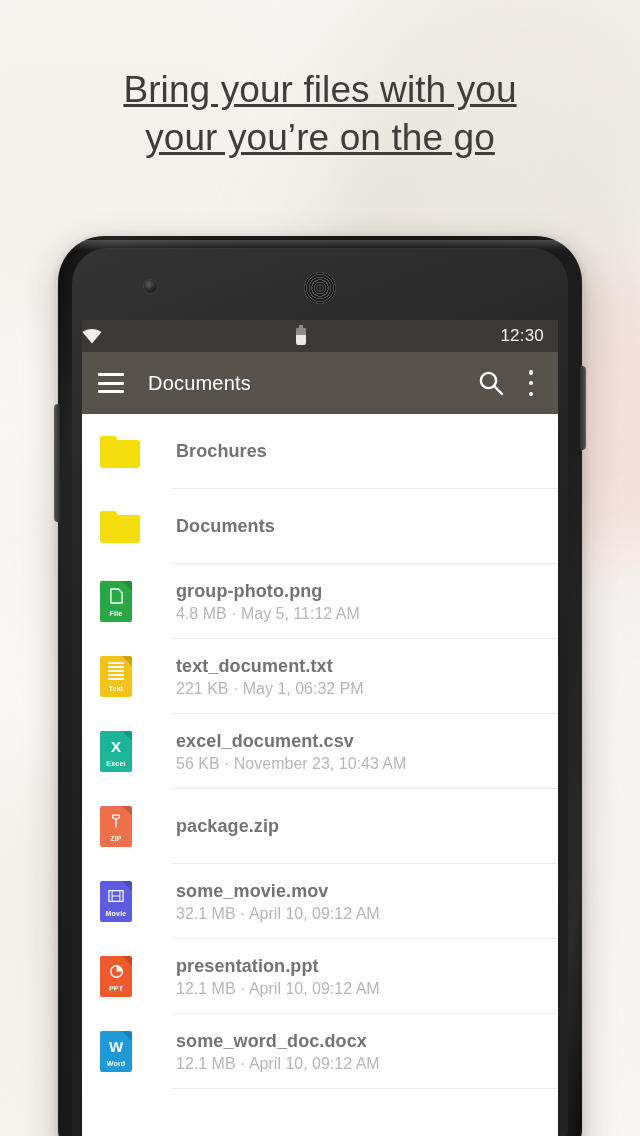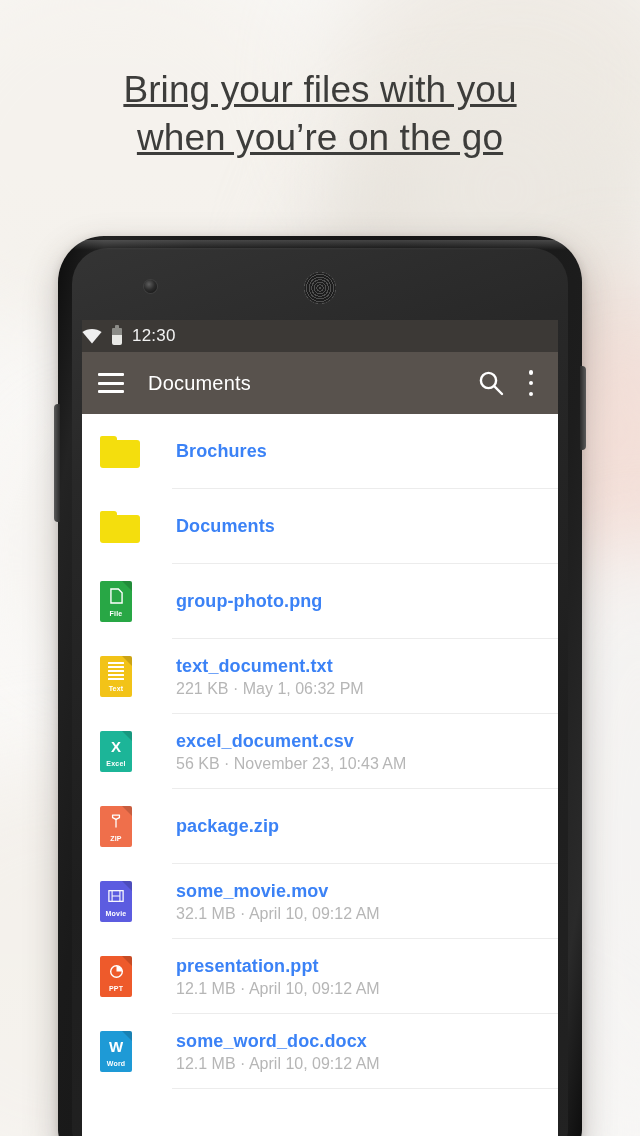--- a/index.html
+++ b/index.html
@@ -146,21 +146,21 @@
     overflow: hidden;
     background: #ffffff;
   }
 
   
   #statusbar {
     height: 32px;
     background: #3c3936;
     display: flex;
     align-items: center;
-    justify-content: flex-start;
+    justify-content: space-between;
     padding-right: 14px;
     gap: 10px;
   }
   #statusbar .sb-time {
     color: #f2f2f2;
     font-size: 17px;
     letter-spacing: .2px;
   }
   .wifi-ico { width: 20px; height: 15px; position: relative; }
   .wifi-ico svg { display: block; }
@@ -263,21 +263,21 @@
     min-width: 60px;
     display: flex;
     align-items: center;
     justify-content: flex-start;
     padding-left: 4px;
   }
   .row-text { padding-left: 16px; overflow: hidden; }
   .row-title {
     font-size: 18px;
     font-weight: bold;
-    color: #3b82f6;
+    color: #737373;
     letter-spacing: .1px;
     white-space: nowrap;
   }
   .row-sub {
     font-size: 16px;
     color: #b6b6b6;
     margin-top: 3px;
     white-space: nowrap;
   }
   .row.folder .row-title { margin-top: 0; }
@@ -358,21 +358,21 @@
   <div class="blob b-skin"></div>
   <div class="blob b-skin2"></div>
   <div class="blob b-grey-r"></div>
   <div class="blob b-grey-b"></div>
   <div class="blob b-soft"></div>
   <div id="backdrop-veil"></div>
 </div>
 
 <div id="headline">
   <span class="ln">Bring your files with you</span>
-  <span class="ln">when you’re on the go</span>
+  <span class="ln">your you’re on the go</span>
 </div>
 
 <div id="phone">
   <div id="phone-body"></div>
   <div id="phone-glass"></div>
   <div id="bezel-highlight"></div>
   <div id="front-camera"></div>
   <div id="earpiece"></div>
   <div id="btn-left"></div>
   <div id="btn-right"></div>
@@ -444,20 +444,21 @@
             <div class="glyph">
               <svg viewBox="0 0 14 17" width="13" height="16" aria-hidden="true">
                 <path d="M1 1h8l4 4v11H1z" fill="none" stroke="#fff" stroke-width="1.5"></path>
               </svg>
             </div>
             <div class="tag">File</div>
           </div>
         </div>
         <div class="row-text">
           <div class="row-title">group-photo.png</div>
+          <div class="row-sub">4.8 MB · May 5, 11:12 AM</div>
         </div>
         <div class="divider"></div>
       </div>
 
       <div class="row">
         <div class="row-icon">
           <div class="file-ico" style="background:#f2c318">
             <div class="fold"></div>
             <div class="glyph">
               <span class="lines-glyph">

